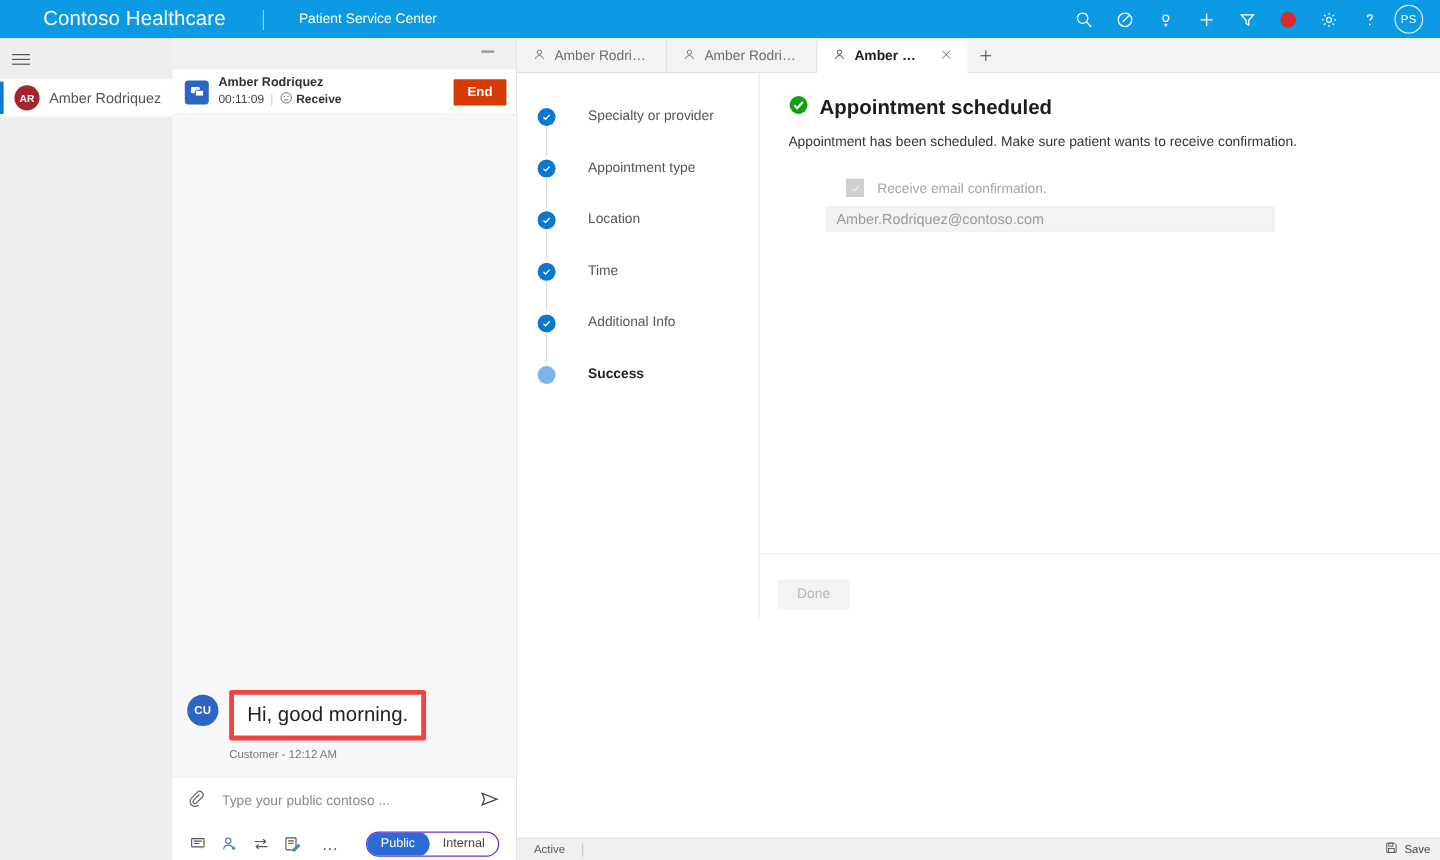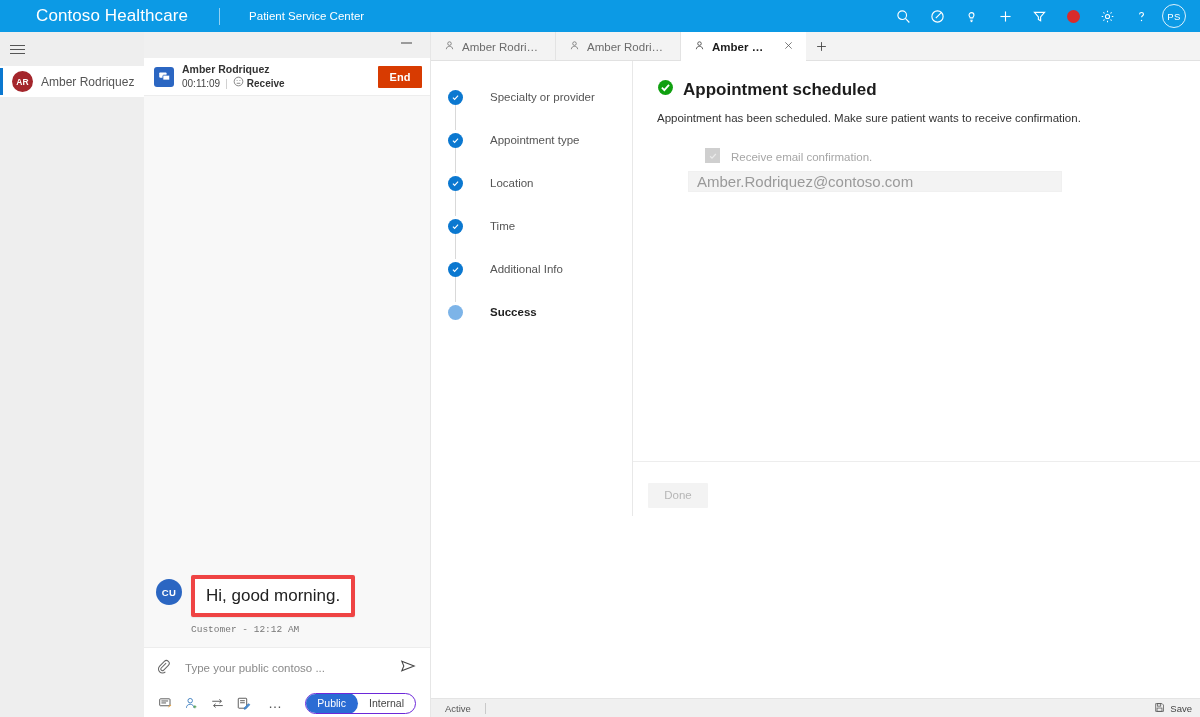--- a/index.html
+++ b/index.html
@@ -102,21 +102,21 @@
     width: 26px; height: 26px; border-radius: 50%; background: #2b66c2; color: #fff;
     font-size: 9.5px; font-weight: 700; display: flex; align-items: center; justify-content: center;
     margin-top: 4px; letter-spacing: .3px;
   }
   .msg-col { margin-left: 9px; }
   .msg-bubble {
     background: #ffffff; border: 4px solid #ef4444; border-radius: 2px;
     padding: 7px 11px; font-size: 17px; color: #222; display: inline-block;
     box-shadow: 0 .5px 1.2px rgba(0,0,0,.07);
   }
-  .msg-time { font-size: 9.5px; color: #777; margin-top: 7px; font-family: Liberation Mono, monospace; }
+  .msg-time { font-size: 9.5px; color: #777; margin-top: 7px; }
   #composer { background: #ffffff; border-top: 1px solid #ededed; height: 70px; }
   #composer-input-row { display: flex; align-items: center; height: 40px; padding: 0 14px 0 12px; }
   #composer .placeholder { flex: 1 1 auto; font-size: 11.5px; color: #8a8a8a; margin-left: 14px; }
   #composer-tools { display: flex; align-items: center; height: 30px; padding: 0 14px 0 14px; }
   #composer-tools .tool { width: 26px; display: flex; align-items: center; justify-content: flex-start; }
   #composer-tools .dots { color: #555; font-size: 14px; letter-spacing: 1px; margin-left: 6px; }
   #composer-tools .sp { flex: 1 1 auto; }
   .toggle-pill {
     display: flex; align-items: center; border: 1px solid #6d28d9; border-radius: 11px;
     height: 21px; background: #fff; overflow: hidden;
@@ -179,21 +179,21 @@
   #panel-title .ttext { font-size: 17px; color: #1c1c1c; font-weight: 700; margin-left: 9px; }
   #panel-desc { font-size: 11.5px; color: #333; margin-top: 12px; }
   #confirm-row { display: flex; align-items: flex-end; margin-top: 24px; padding-left: 48px; }
   .cbox {
     width: 15px; height: 15px; background: #cfcfcf; border: 1px solid #cfcfcf;
     display: flex; align-items: center; justify-content: center;
   }
   #confirm-row .clabel { font-size: 11.5px; color: #a6a6a6; margin-left: 11px; }
   #email-field {
     margin: 8px 0 0 31px; width: 374px; height: 21px; background: #f3f3f3;
-    border: 1px solid #f0f0f0; font-size: 15px; color: #9a9a9a;
+    border: 1px solid #f0f0f0; font-size: 12px; color: #9a9a9a;
     display: flex; align-items: center; padding-left: 8px;
   }
   #panel-footer {
     position: absolute; left: 0; right: 0; bottom: 0; height: 55px;
     border-top: 1px solid #ededed; display: flex; align-items: center; padding-left: 15px;
   }
   #done-btn {
     background: #f3f3f3; color: #b6b6b6; font-size: 11.5px; border: none;
     width: 60px; height: 25px; border-radius: 1px; margin-top: 12px;
   }

